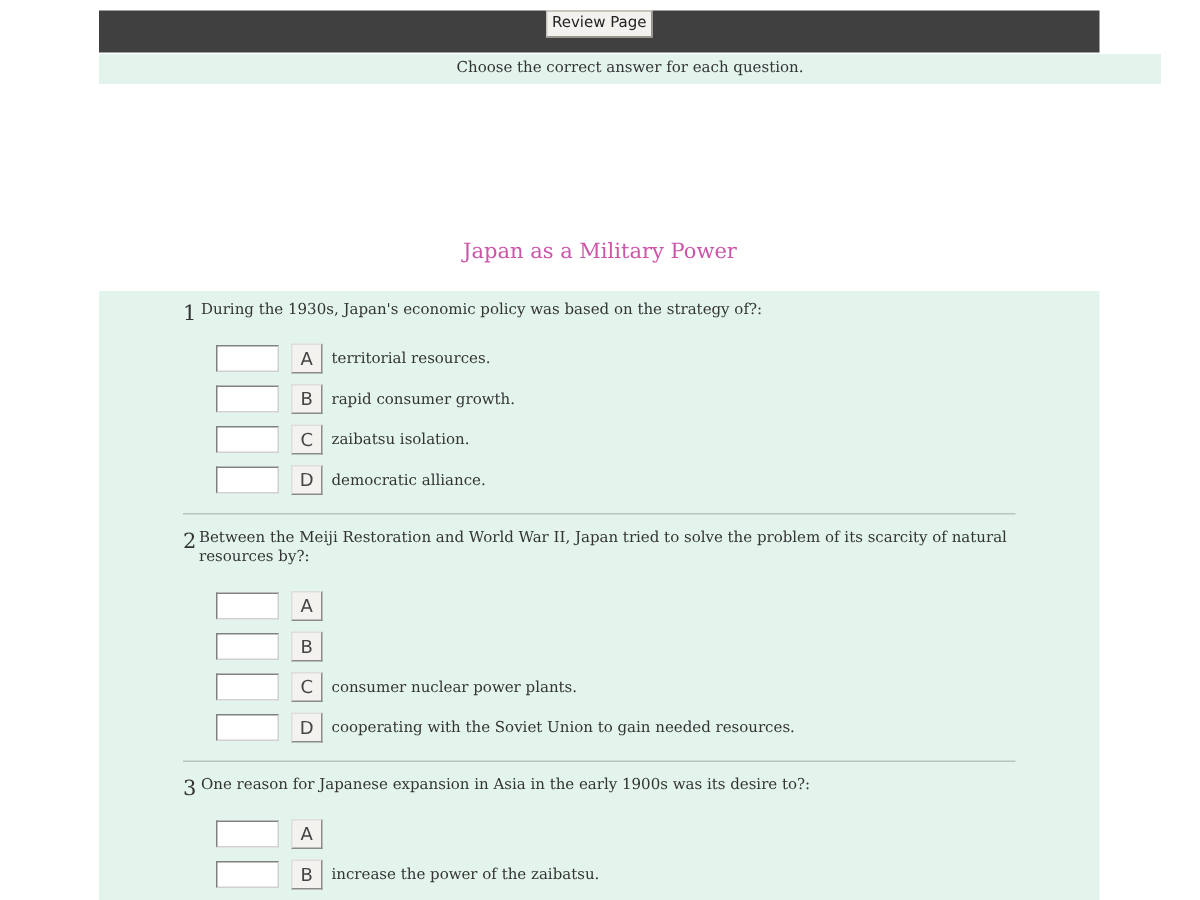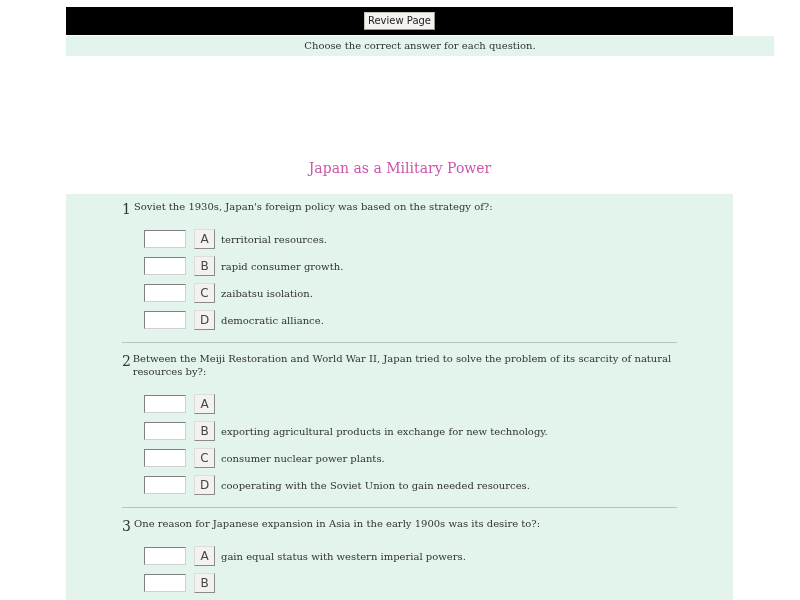--- a/index.html
+++ b/index.html
@@ -1,19 +1,19 @@
 <!DOCTYPE html>
 <html><head>
 <meta charset="utf-8">
 <style>
   html, body { margin:0; padding:0; background:#ffffff; }
   body { width:800px; height:600px; overflow:hidden; position:relative;
          font-family:"DejaVu Serif", serif; color:#333333; }
   .top-bar { position:absolute; left:66px; top:7px; width:667px; height:28px;
-             background:#000000; display:flex; align-items:center; justify-content:center; }
+             background:#404040; display:flex; justify-content:center; }
   .review-btn { font-family:"DejaVu Sans", sans-serif; font-size:10px; color:#222;
                 background:#f4f2ee; border:1px solid #c8c4bc; border-right-color:#9a968e;
                 border-bottom-color:#9a968e; padding:2px 3px; height:18px; box-sizing:border-box;
                 line-height:12px; cursor:pointer; }
   .instruction-bar { position:absolute; left:66px; top:36px; width:708px; height:20px;
                      background:#e2f4ec; text-align:center; font-size:10px; line-height:20px; color:#333; }
   .quiz-title { position:absolute; left:0; width:800px; top:160px; text-align:center;
                 font-size:14px; color:#cc55aa; }
   .quiz-panel { position:absolute; left:66px; top:194px; width:667px; height:406px;
                 background:#e2f4ec; }
@@ -41,21 +41,21 @@
 </div>
 <div class="instruction-bar">Choose the correct answer for each question.</div>
 
 <div class="quiz-title">Japan as a Military Power</div>
 
 <div class="quiz-panel">
 
   <div class="question" style="top:6px;">
     <div class="q-head">
       <span class="q-num">1</span>
-      <span class="q-text">Soviet the 1930s, Japan's foreign policy was based on the strategy of?:</span>
+      <span class="q-text">During the 1930s, Japan's economic policy was based on the strategy of?:</span>
     </div>
   </div>
   <div class="answer" style="top:34px; left:78px;">
     <input class="answer-input" type="text" value="" style="">
     <button class="letter-btn">A</button>
     <span class="answer-text">territorial resources.</span>
   </div>
   <div class="answer" style="top:61px; left:78px;">
     <input class="answer-input" type="text" value="" style="">
     <button class="letter-btn">B</button>
@@ -80,21 +80,20 @@
       <span class="q-text">Between the Meiji Restoration and World War II, Japan tried to solve the problem of its scarcity of natural resources by?:</span>
     </div>
   </div>
   <div class="answer" style="top:199px; left:78px;">
     <input class="answer-input" type="text" value="" style="">
     <button class="letter-btn">A</button>
   </div>
   <div class="answer" style="top:226px; left:78px;">
     <input class="answer-input" type="text" value="" style="">
     <button class="letter-btn">B</button>
-    <span class="answer-text">exporting agricultural products in exchange for new technology.</span>
   </div>
   <div class="answer" style="top:253px; left:78px;">
     <input class="answer-input" type="text" value="" style="">
     <button class="letter-btn">C</button>
     <span class="answer-text">consumer nuclear power plants.</span>
   </div>
   <div class="answer" style="top:280px; left:78px;">
     <input class="answer-input" type="text" value="" style="">
     <button class="letter-btn">D</button>
     <span class="answer-text">cooperating with the Soviet Union to gain needed resources.</span>
@@ -104,19 +103,19 @@
 
   <div class="question" style="top:323px;">
     <div class="q-head">
       <span class="q-num">3</span>
       <span class="q-text">One reason for Japanese expansion in Asia in the early 1900s was its desire to?:</span>
     </div>
   </div>
   <div class="answer" style="top:351px; left:78px;">
     <input class="answer-input" type="text" value="" style="">
     <button class="letter-btn">A</button>
-    <span class="answer-text">gain equal status with western imperial powers.</span>
   </div>
   <div class="answer" style="top:378px; left:78px;">
     <input class="answer-input" type="text" value="" style="">
     <button class="letter-btn">B</button>
+    <span class="answer-text">increase the power of the zaibatsu.</span>
   </div>
 </div>
 
 </body></html>

